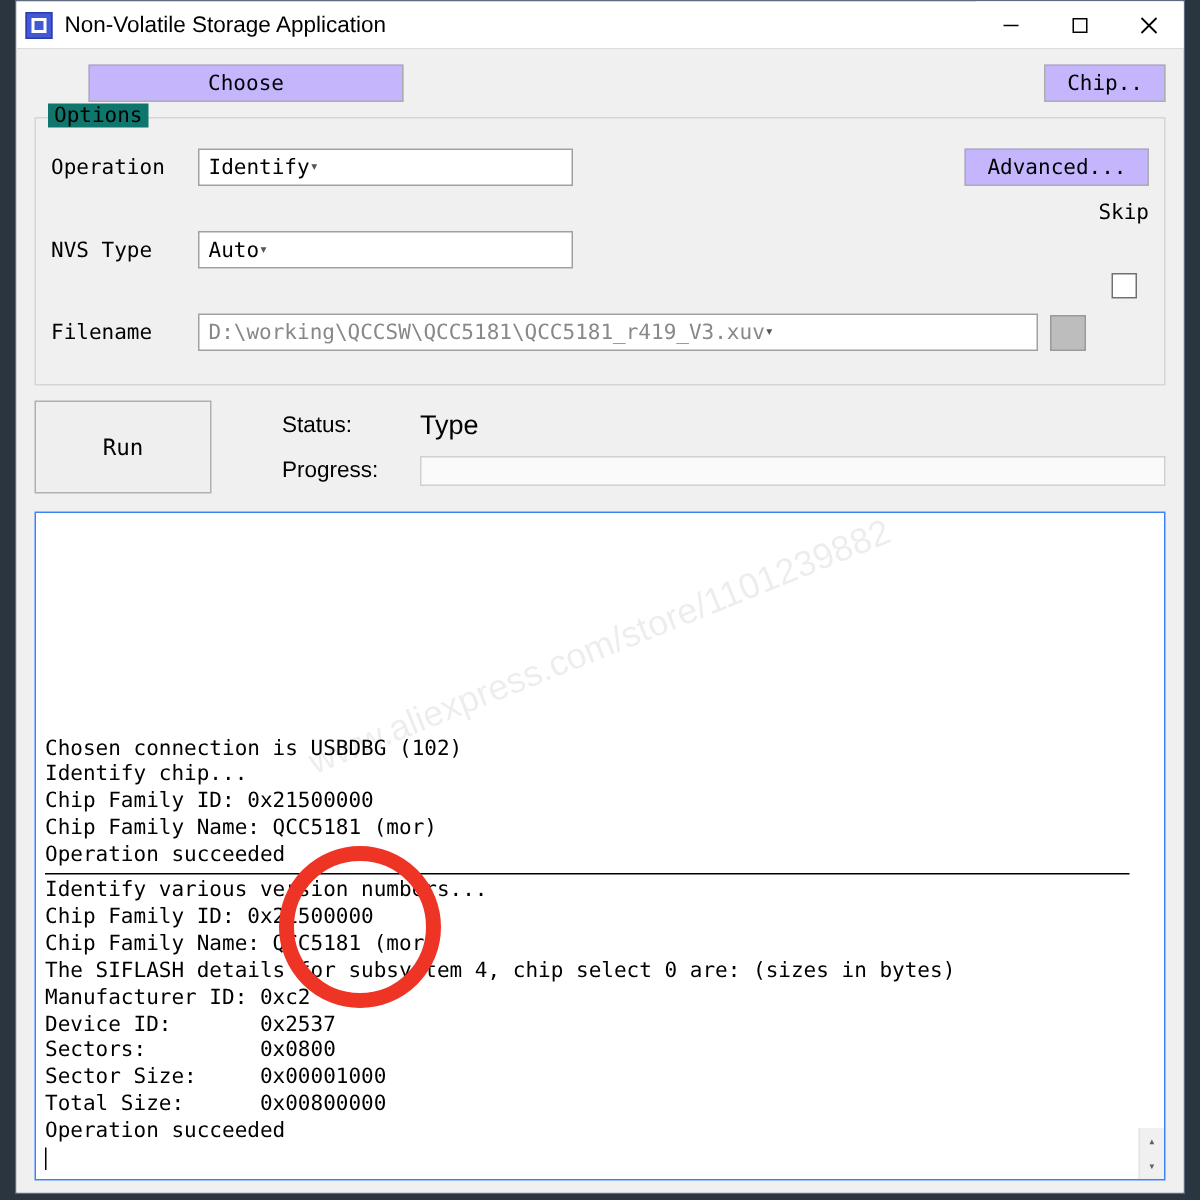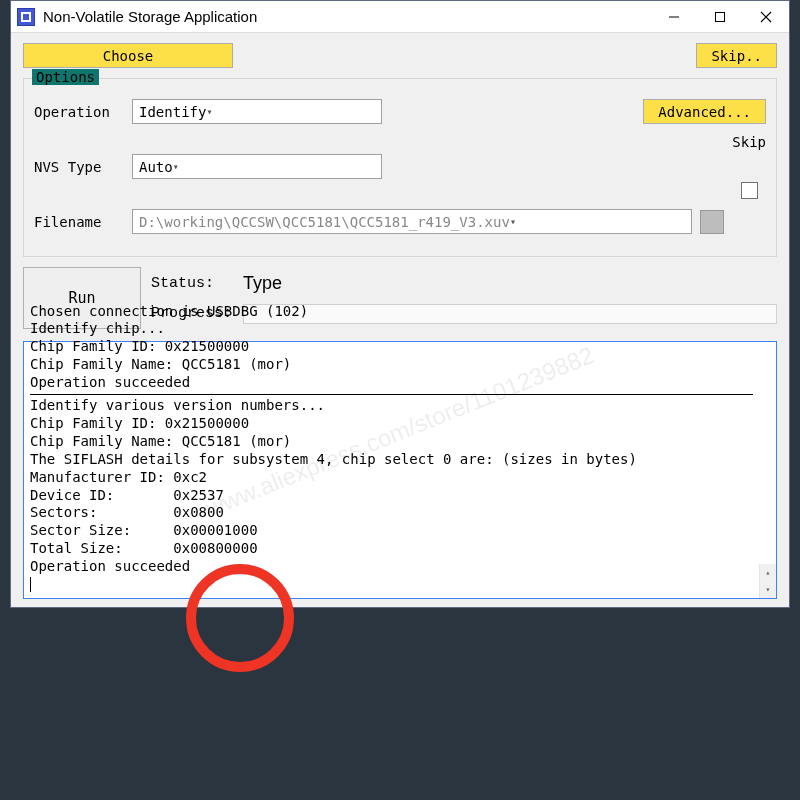--- a/index.html
+++ b/index.html
@@ -11,21 +11,21 @@
     font-size: 14px;
     background: #2a3540;
     overflow: hidden;
     position: relative;
   }
   .window {
     position: absolute;
     left: 10px;
     top: 0;
     width: 780px;
-    height: 608px;
+    height: 796px;
     background: #fff;
     border: 1px solid #5c6b80;
     display: flex;
     flex-direction: column;
   }
   .titlebar {
     height: 32px;
     background: #fff;
     display: flex;
     align-items: center;
@@ -78,25 +78,26 @@
   .toprow {
     display: flex;
     justify-content: space-between;
     margin-bottom: 10px;
   }
   .btn {
     height: 25px;
     padding: 11px 14px;
     font-family: "SimSun", monospace;
     font-size: 14px;
-    background: #fde047;
+    background: #c4b5fd;
     border: 1px solid #adadad;
     display: inline-flex;
     align-items: center;
     justify-content: center;
+    margin-left: 36px;
   }
   .btn-wide { min-width: 210px; }
   .fieldset {
     border: 1px solid #d5d5d5;
     padding: 10px 10px 22px 10px;
     margin-bottom: 10px;
     position: relative;
   }
   .fieldset-legend {
     position: absolute;
@@ -177,22 +178,23 @@
     justify-content: center;
     gap: 10px;
   }
   .status-line {
     display: flex;
     align-items: center;
     gap: 12px;
   }
   .status-label {
     width: 80px;
-    font-family: Liberation Mono, monospace;
+    font-family: Liberation Sans, sans-serif;
     font-size: 15px;
+    margin-left: 37px;
   }
   .status-value {
     font-family: "Microsoft YaHei", sans-serif;
     font-size: 18px;
     color: #000;
   }
   .progress-track {
     flex: 1;
     height: 20px;
     background: #fafafa;
@@ -295,21 +297,21 @@
             <line x1="11" y1="1" x2="1" y2="11" stroke="#000" stroke-width="1.2"></line>
           </svg>
       </div>
     </div>
   </div>
 
   <div class="client">
 
     <div class="toprow">
       <div class="btn btn-wide">Choose</div>
-      <div class="btn">Skip..</div>
+      <div class="btn">Chip..</div>
     </div>
 
     <div class="fieldset">
       <div class="fieldset-legend">Options</div>
 
       <div class="row">
         <div class="label">Operation</div>
         <div class="combo">
           <span>Identify</span>
           <span class="arrow">▾</span>

